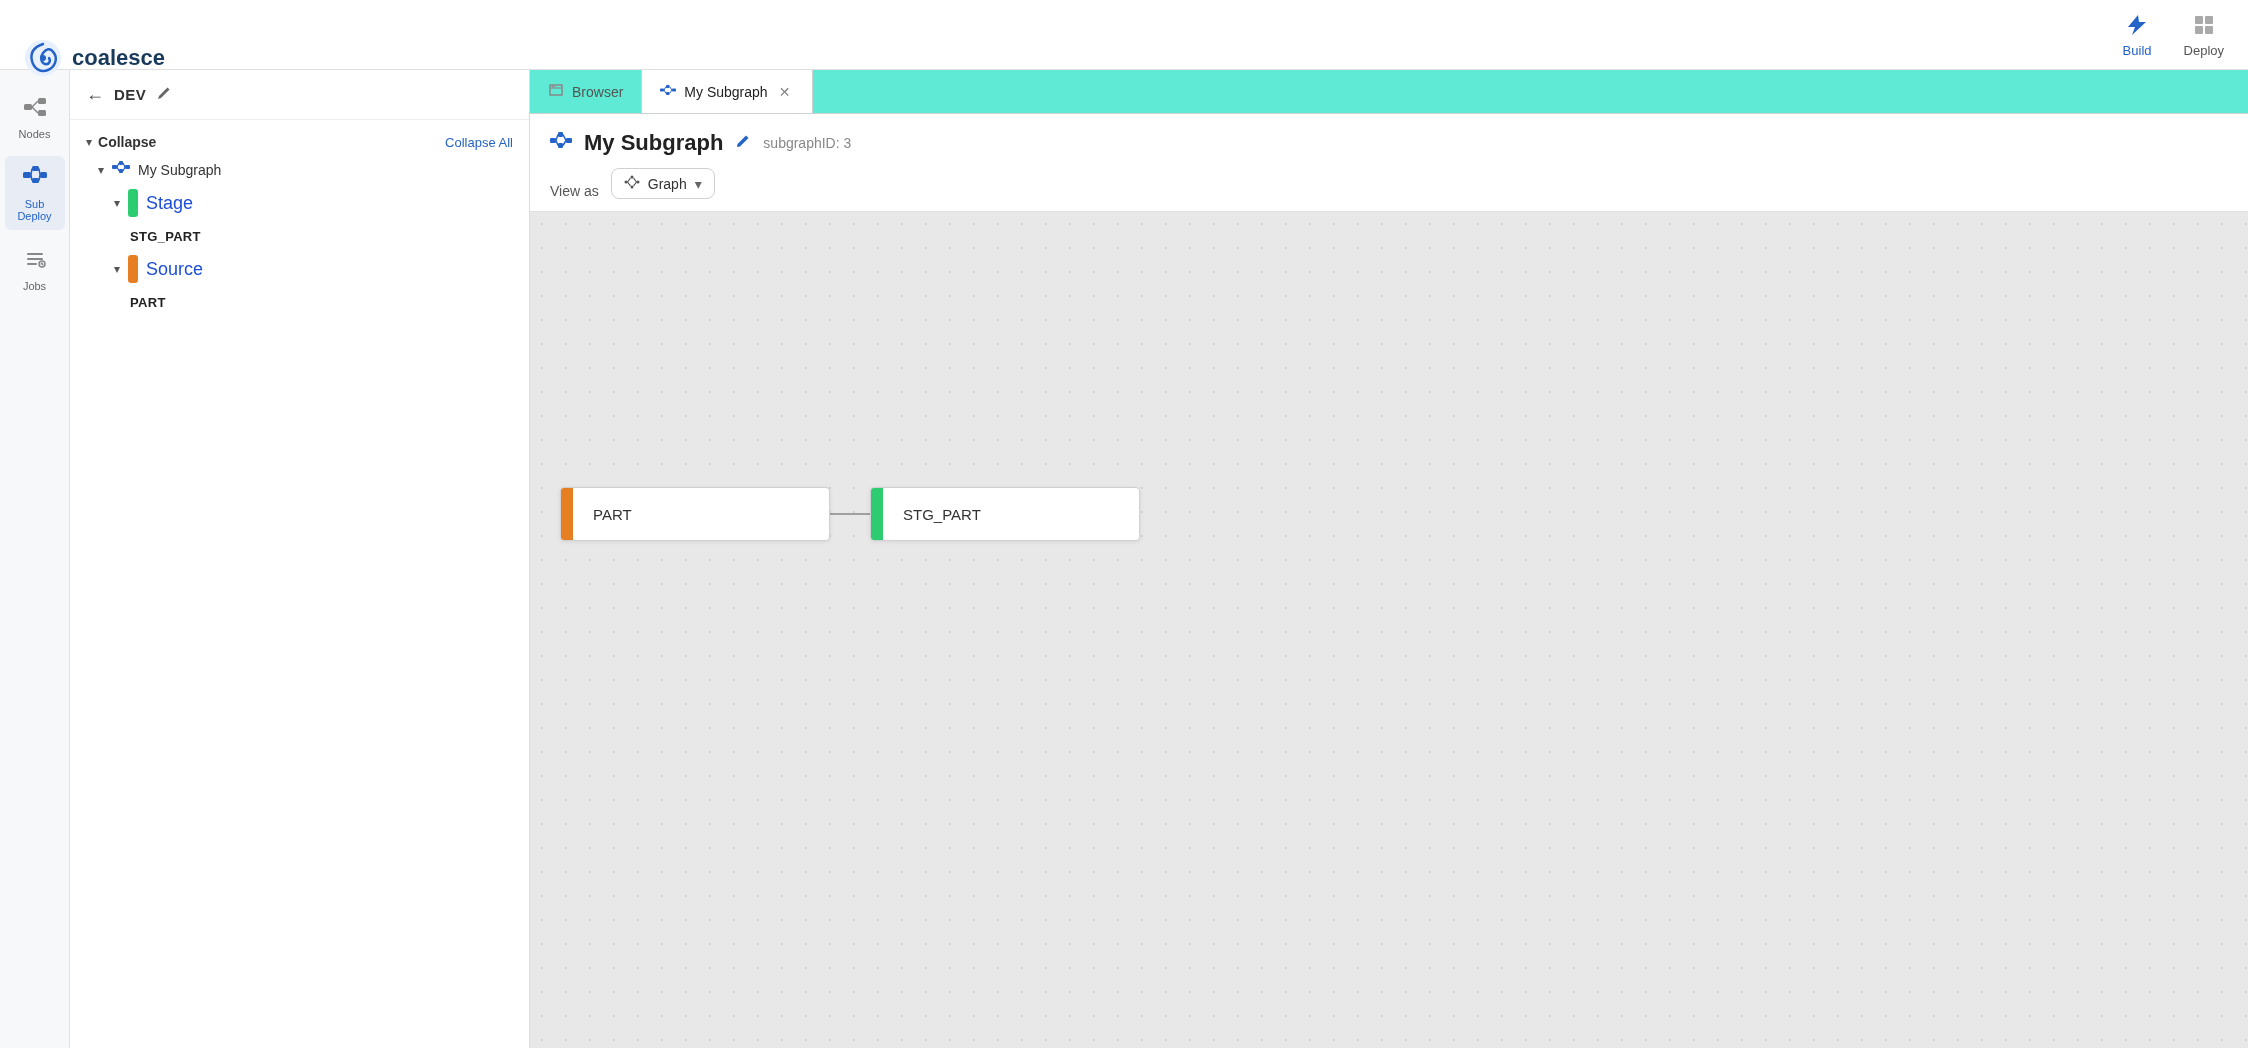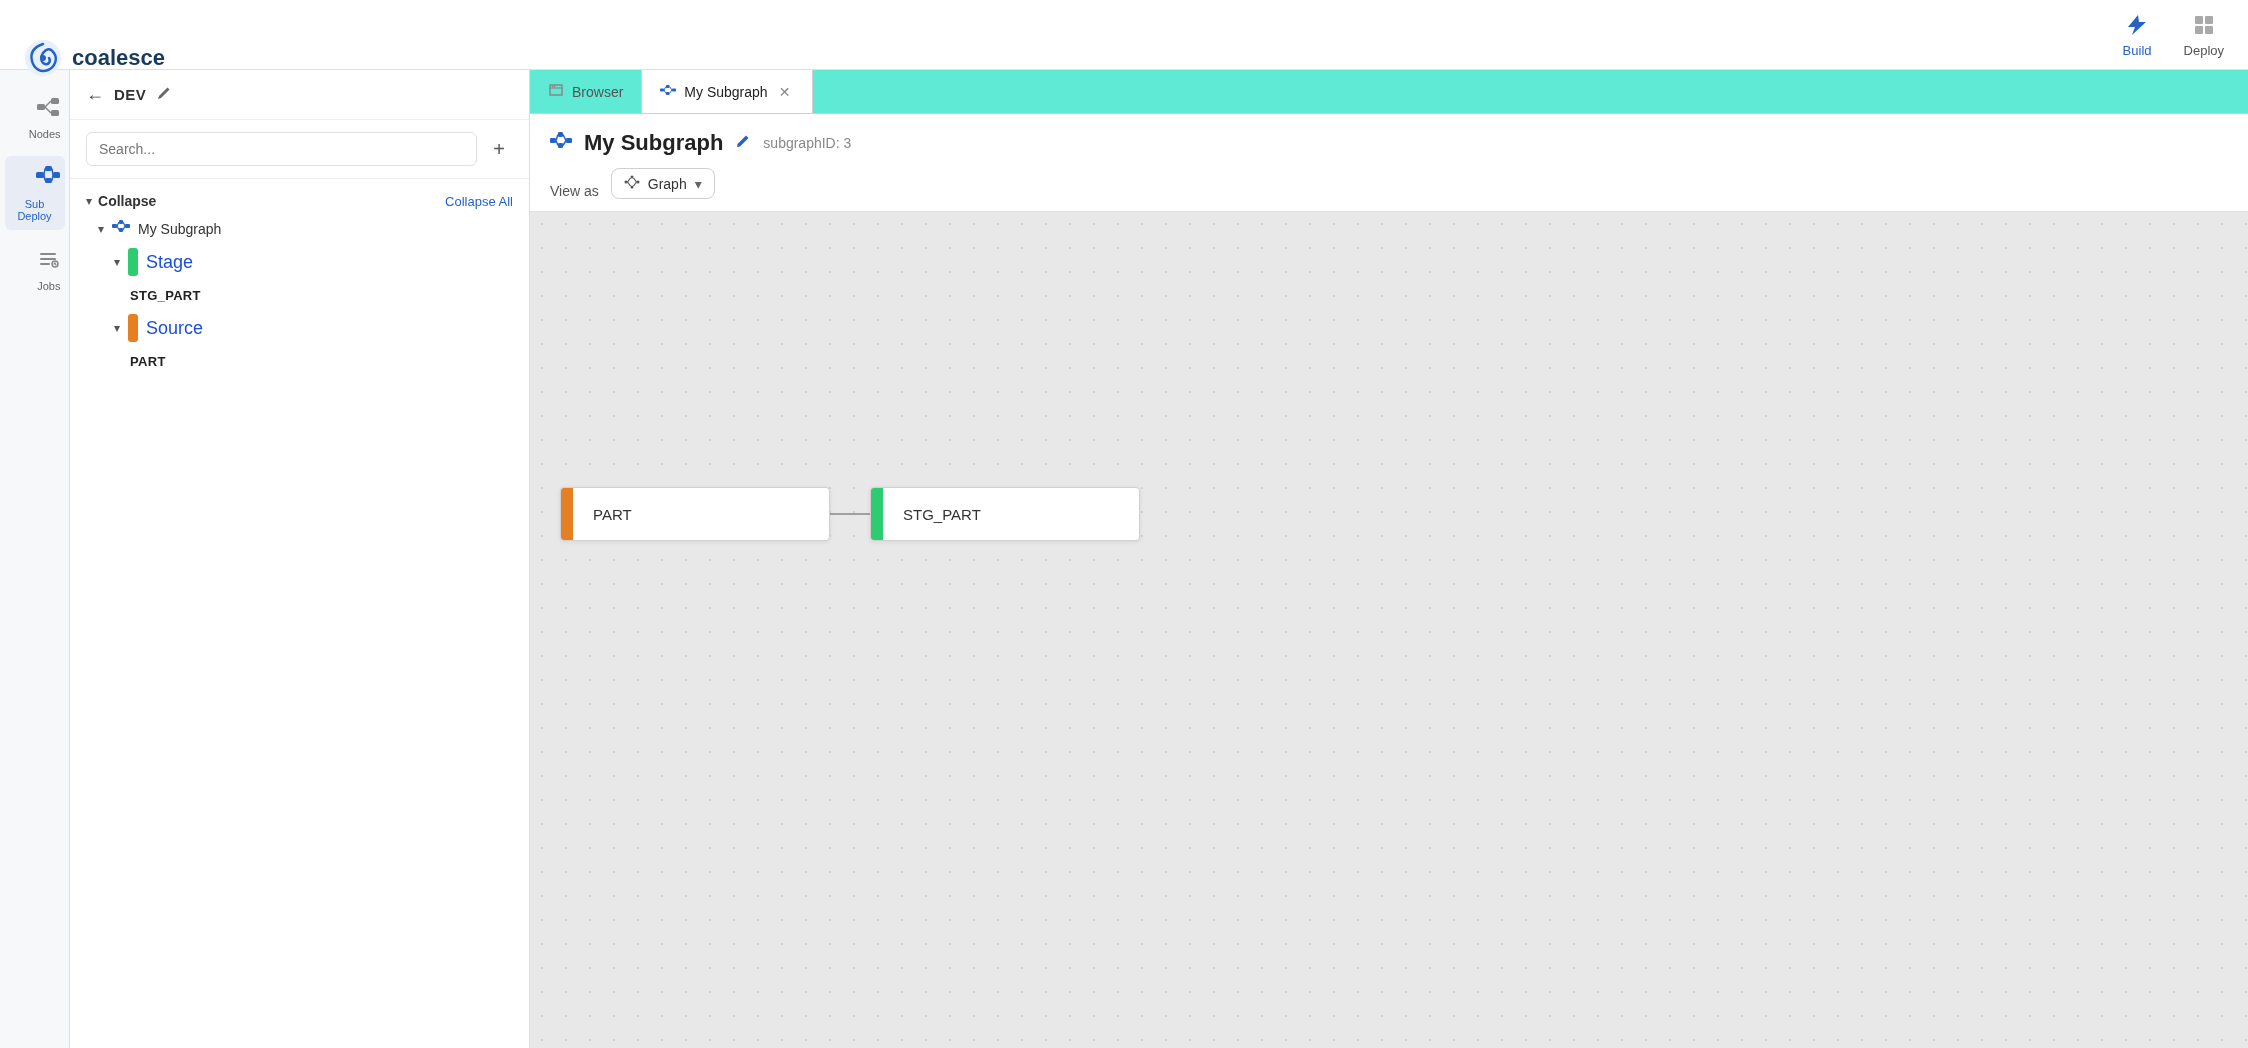--- a/index.html
+++ b/index.html
@@ -69,21 +69,21 @@
       border-right: 1px solid #e0e0e0;
       display: flex;
       flex-direction: column;
       align-items: center;
       padding-top: 16px;
       gap: 8px;
     }
     .icon-sidebar-item {
       display: flex;
       flex-direction: column;
-      align-items: flex-end;
+      align-items: center;
       gap: 4px;
       cursor: pointer;
       padding: 8px 4px;
       border-radius: 6px;
       width: 60px;
     }
     .icon-sidebar-item.active { background: #e8edf5; }
     .icon-sidebar-item .item-label {
       font-size: 11px;
       color: #2563c8;
@@ -443,24 +443,20 @@
         <button class="back-btn">←</button>
         <span class="dev-label">DEV</span>
         <button class="edit-icon-btn">
           <svg width="16" height="16" viewBox="0 0 16 16" fill="#666">
             <path d="M11.5 2.5 L13.5 4.5 L5 13 L2 14 L3 11 Z"></path>
           </svg>
         </button>
       </div>
     </div>
 
-    <div class="search-bar-area">
-      <input class="search-input" type="text" placeholder="Search..." style="">
-      <button class="add-btn">+</button>
-    </div>
 
     <div class="tree-area">
 
       <div class="tree-section-header">
         <div class="tree-section-header-left">
           <span class="chevron">▾</span>
           <span class="section-label">Collapse</span>
         </div>
         <button class="collapse-all-btn">Collapse All</button>
       </div>

